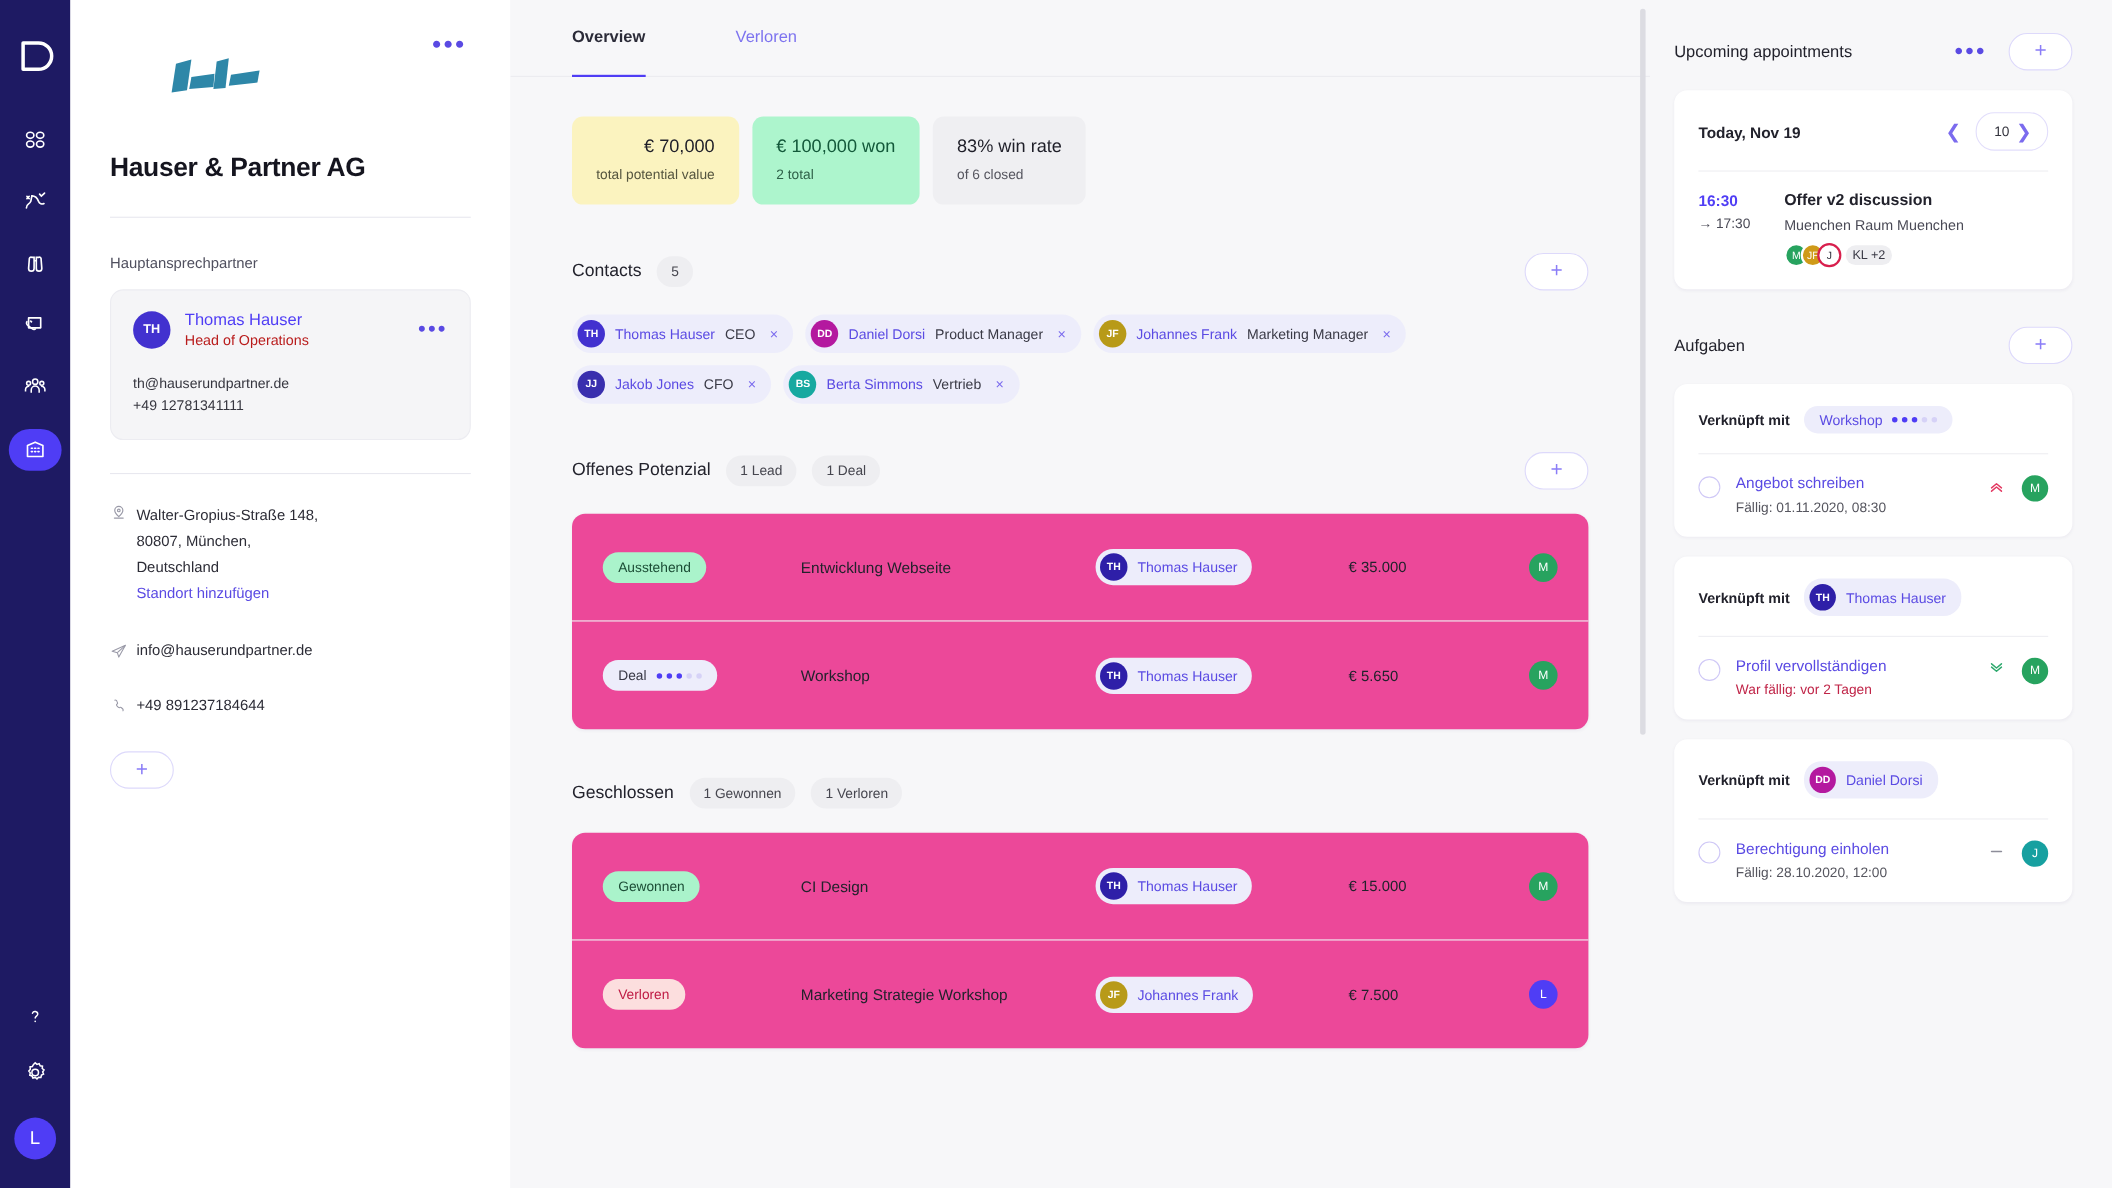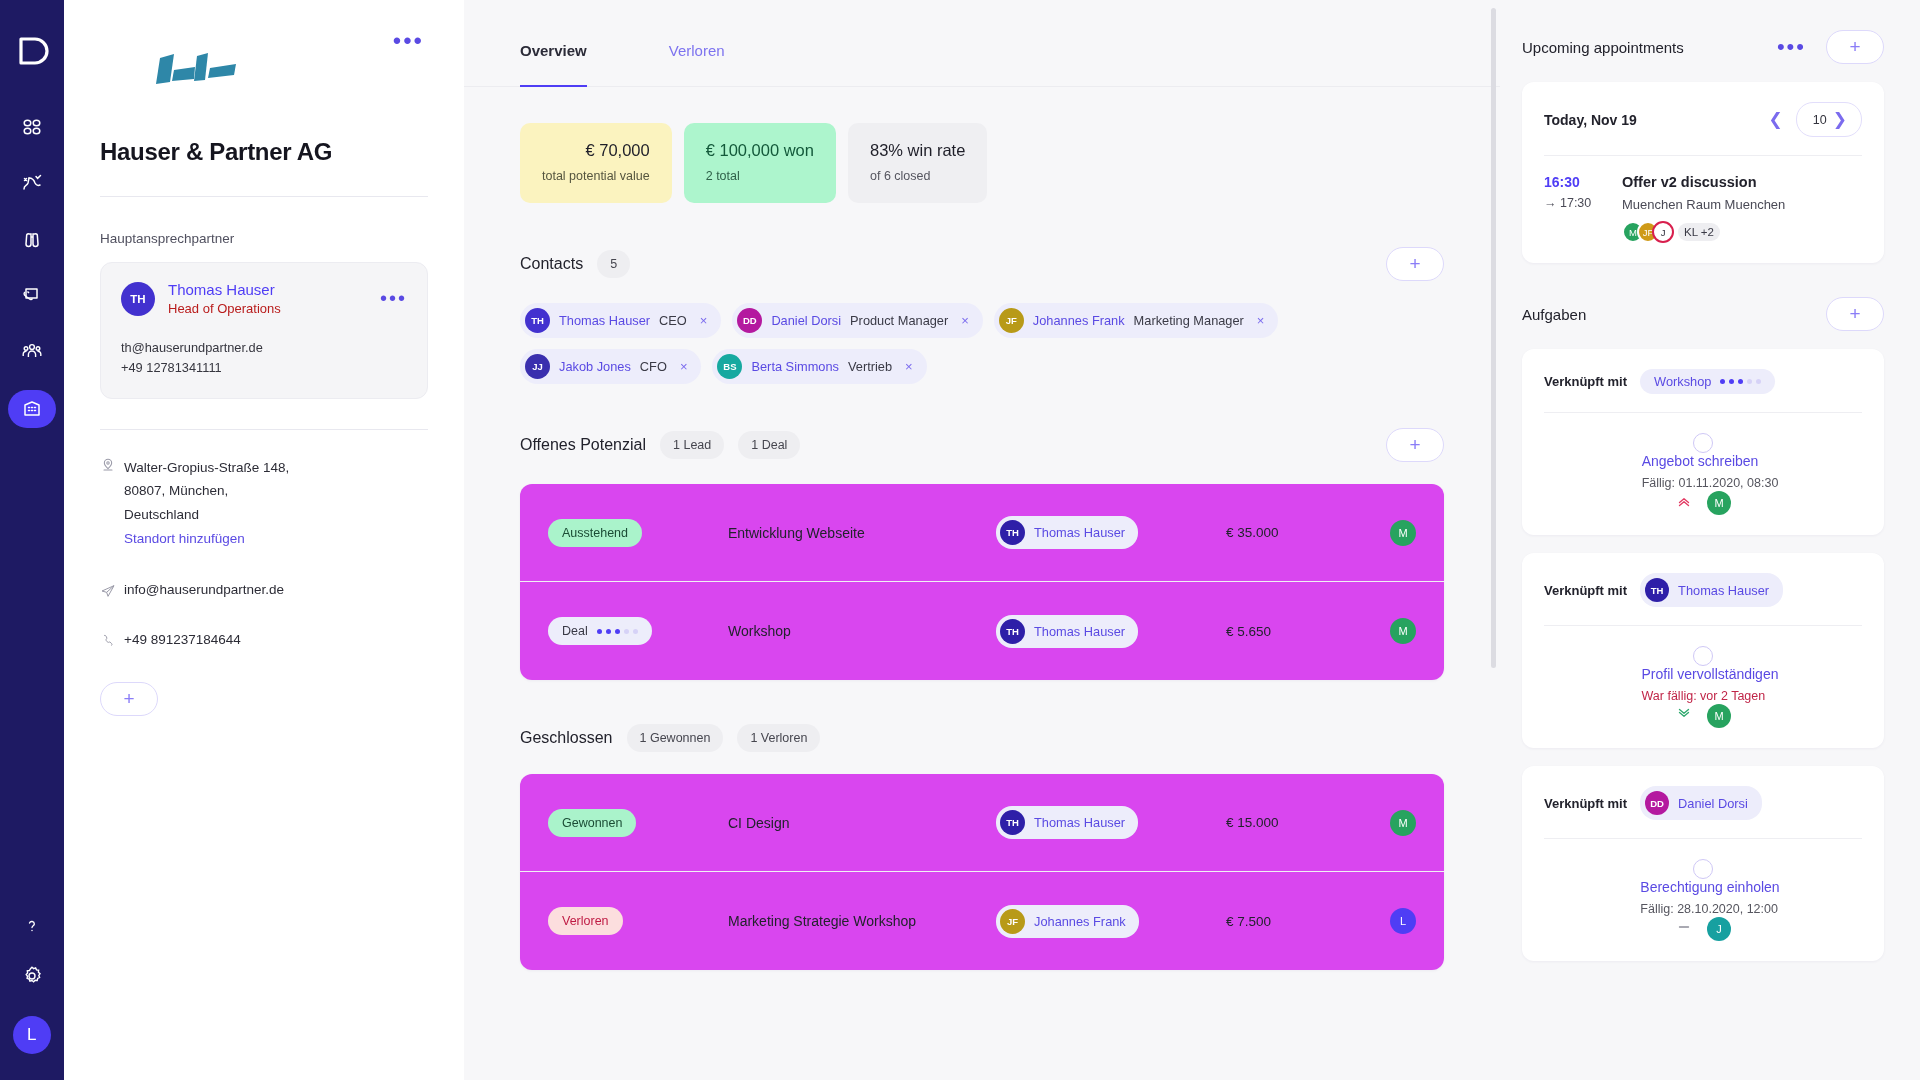--- a/index.html
+++ b/index.html
@@ -78,21 +78,21 @@
   .add-pill {
     margin-top: 30px; width: 58px; height: 34px; border: 1px solid #ddd9fb;
     border-radius: 17px; display: flex; align-items: center; justify-content: center;
     color: #8b7df7; font-size: 19px; cursor: pointer; background: #fff;
   }
 
   
   .main { flex: 1; background: #f7f7f9; position: relative; overflow: hidden; }
   .tabs { display: flex; padding: 0 56px; border-bottom: 1px solid #ececf0; }
   .tab {
-    padding: 42px 0 26px 0; margin-right: 82px; font-size: 15px;
+    padding: 25px 0 26px 0; margin-right: 82px; font-size: 15px;
     color: #7d73ef; cursor: pointer; border-bottom: 2px solid transparent;
     margin-bottom: -1px;
   }
   .tab.active { color: #2b2b38; font-weight: bold; border-bottom-color: #4f3df5; }
 
   .main-scroll { padding: 0 56px 40px 56px; }
 
   .stats { display: flex; gap: 12px; margin-top: 36px; }
   .stat { border-radius: 10px; padding: 18px 22px 20px 22px; min-width: 130px; }
   .stat-v { font-size: 16.5px; }
@@ -123,21 +123,21 @@
   .chips { display: flex; flex-wrap: wrap; gap: 11px; margin-top: 22px; }
   .chip {
     display: flex; align-items: center; background: #ededfb;
     border-radius: 18px; padding: 5px 8px 5px 5px; font-size: 12.8px;
   }
   .chip .avatar { width: 25px; height: 25px; font-size: 9.5px; }
   .chip-name { color: #5a4ae3; margin-left: 9px; }
   .chip-role { color: #3a3a46; margin-left: 9px; }
   .chip-x { color: #7b6bee; margin: 0 6px 0 13px; cursor: pointer; font-size: 13px; }
 
-  .table { background: #d946ef; border-radius: 12px; margin-top: 22px; box-shadow: 0 1px 3px rgba(30,26,99,.05); }
+  .table { background: #ec4899; border-radius: 12px; margin-top: 22px; box-shadow: 0 1px 3px rgba(30,26,99,.05); }
   .trow { display: flex; align-items: center; height: 98px; padding: 0 28px; border-bottom: 1px solid #f0f0f4; }
   .trow:last-child { border-bottom: none; }
   .badge {
     border-radius: 14px; padding: 7px 14px; font-size: 12.5px;
     display: inline-flex; align-items: center;
   }
   .badge.pending { background: #aaf3cb; color: #1b4c35; }
   .badge.won { background: #aaf3cb; color: #1b4c35; }
   .badge.lost { background: #fcdede; color: #bf1b44; }
   .badge.deal { background: #ededfb; color: #383845; }
@@ -193,21 +193,21 @@
   .att-more { font-size: 11.5px; color: #3a3a46; margin-left: 4px; background: #eeeef1; border-radius: 11px; padding: 3px 6px; }
 
   .task-link { display: flex; align-items: center; }
   .task-link-lbl { font-size: 13px; font-weight: bold; color: #22222c; margin-right: 13px; }
   .link-chip {
     display: inline-flex; align-items: center; background: #ededfb;
     border-radius: 16px; padding: 5px 14px 5px 5px; font-size: 12.8px; color: #5a4ae3;
   }
   .link-chip.nav { padding-left: 14px; }
   .link-chip .avatar { width: 24px; height: 24px; font-size: 9.5px; margin-right: 9px; }
-  .task-row { display: flex; align-items: center; flex-direction: column; }
+  .task-row { display: flex; align-items: flex-start; }
   .checkcircle {
     width: 20px; height: 20px; border-radius: 50%; border: 1.5px solid #cfc8f6;
     flex: none; margin-top: 2px; cursor: pointer;
   }
   .task-body { margin-left: 14px; flex: 1; }
   .task-name { font-size: 14px; color: #5a4ae3; }
   .task-due { font-size: 12.5px; color: #56565f; margin-top: 7px; }
   .task-due.overdue { color: #c02548; }
   .task-right { display: flex; align-items: center; gap: 14px; margin-top: 1px; }
   .task-right .avatar { width: 24px; height: 24px; font-size: 11px; font-weight: normal; }

